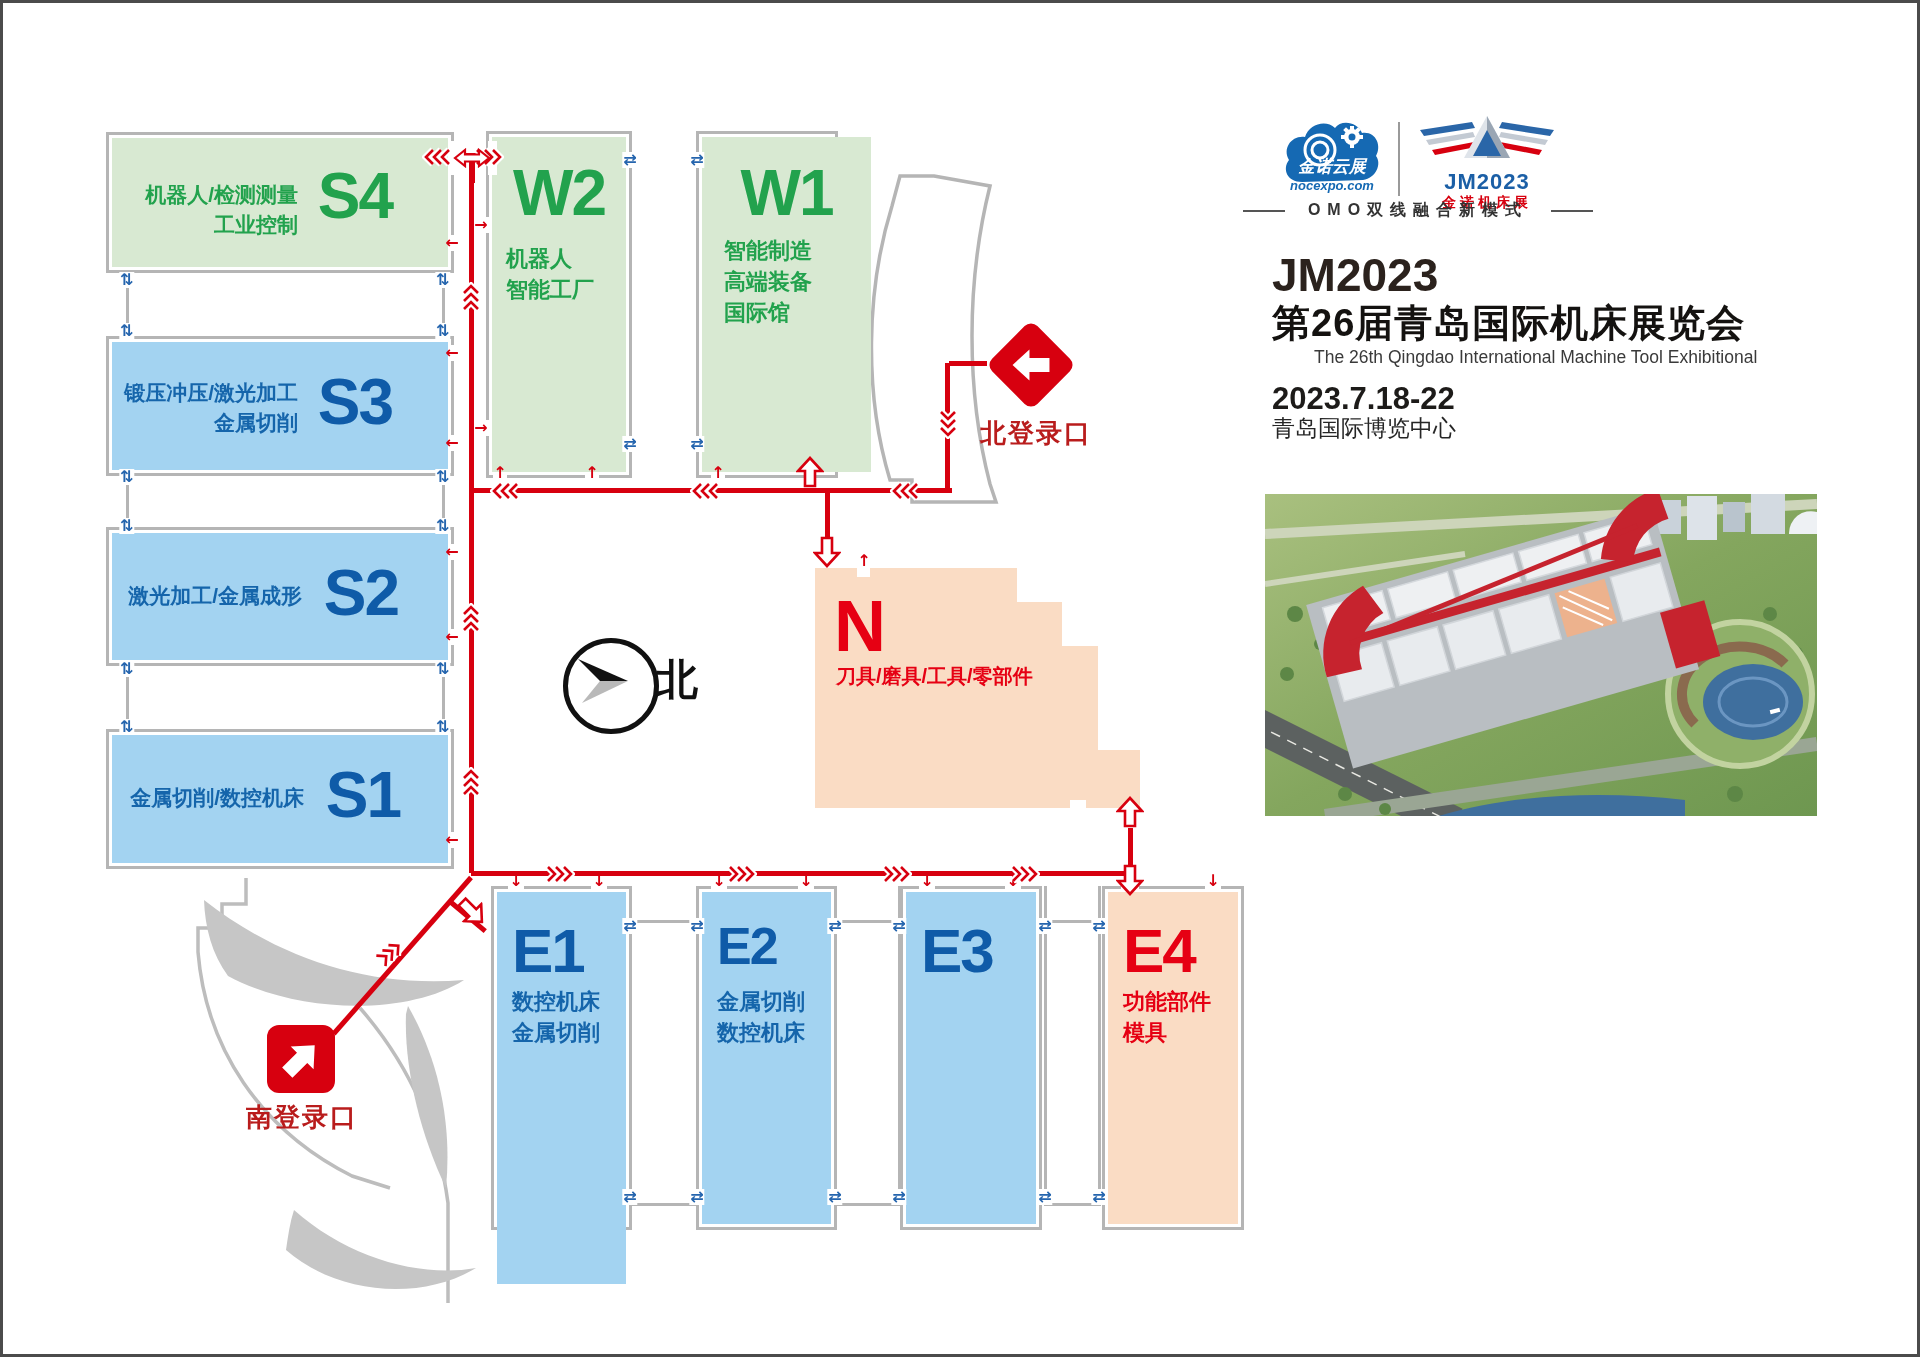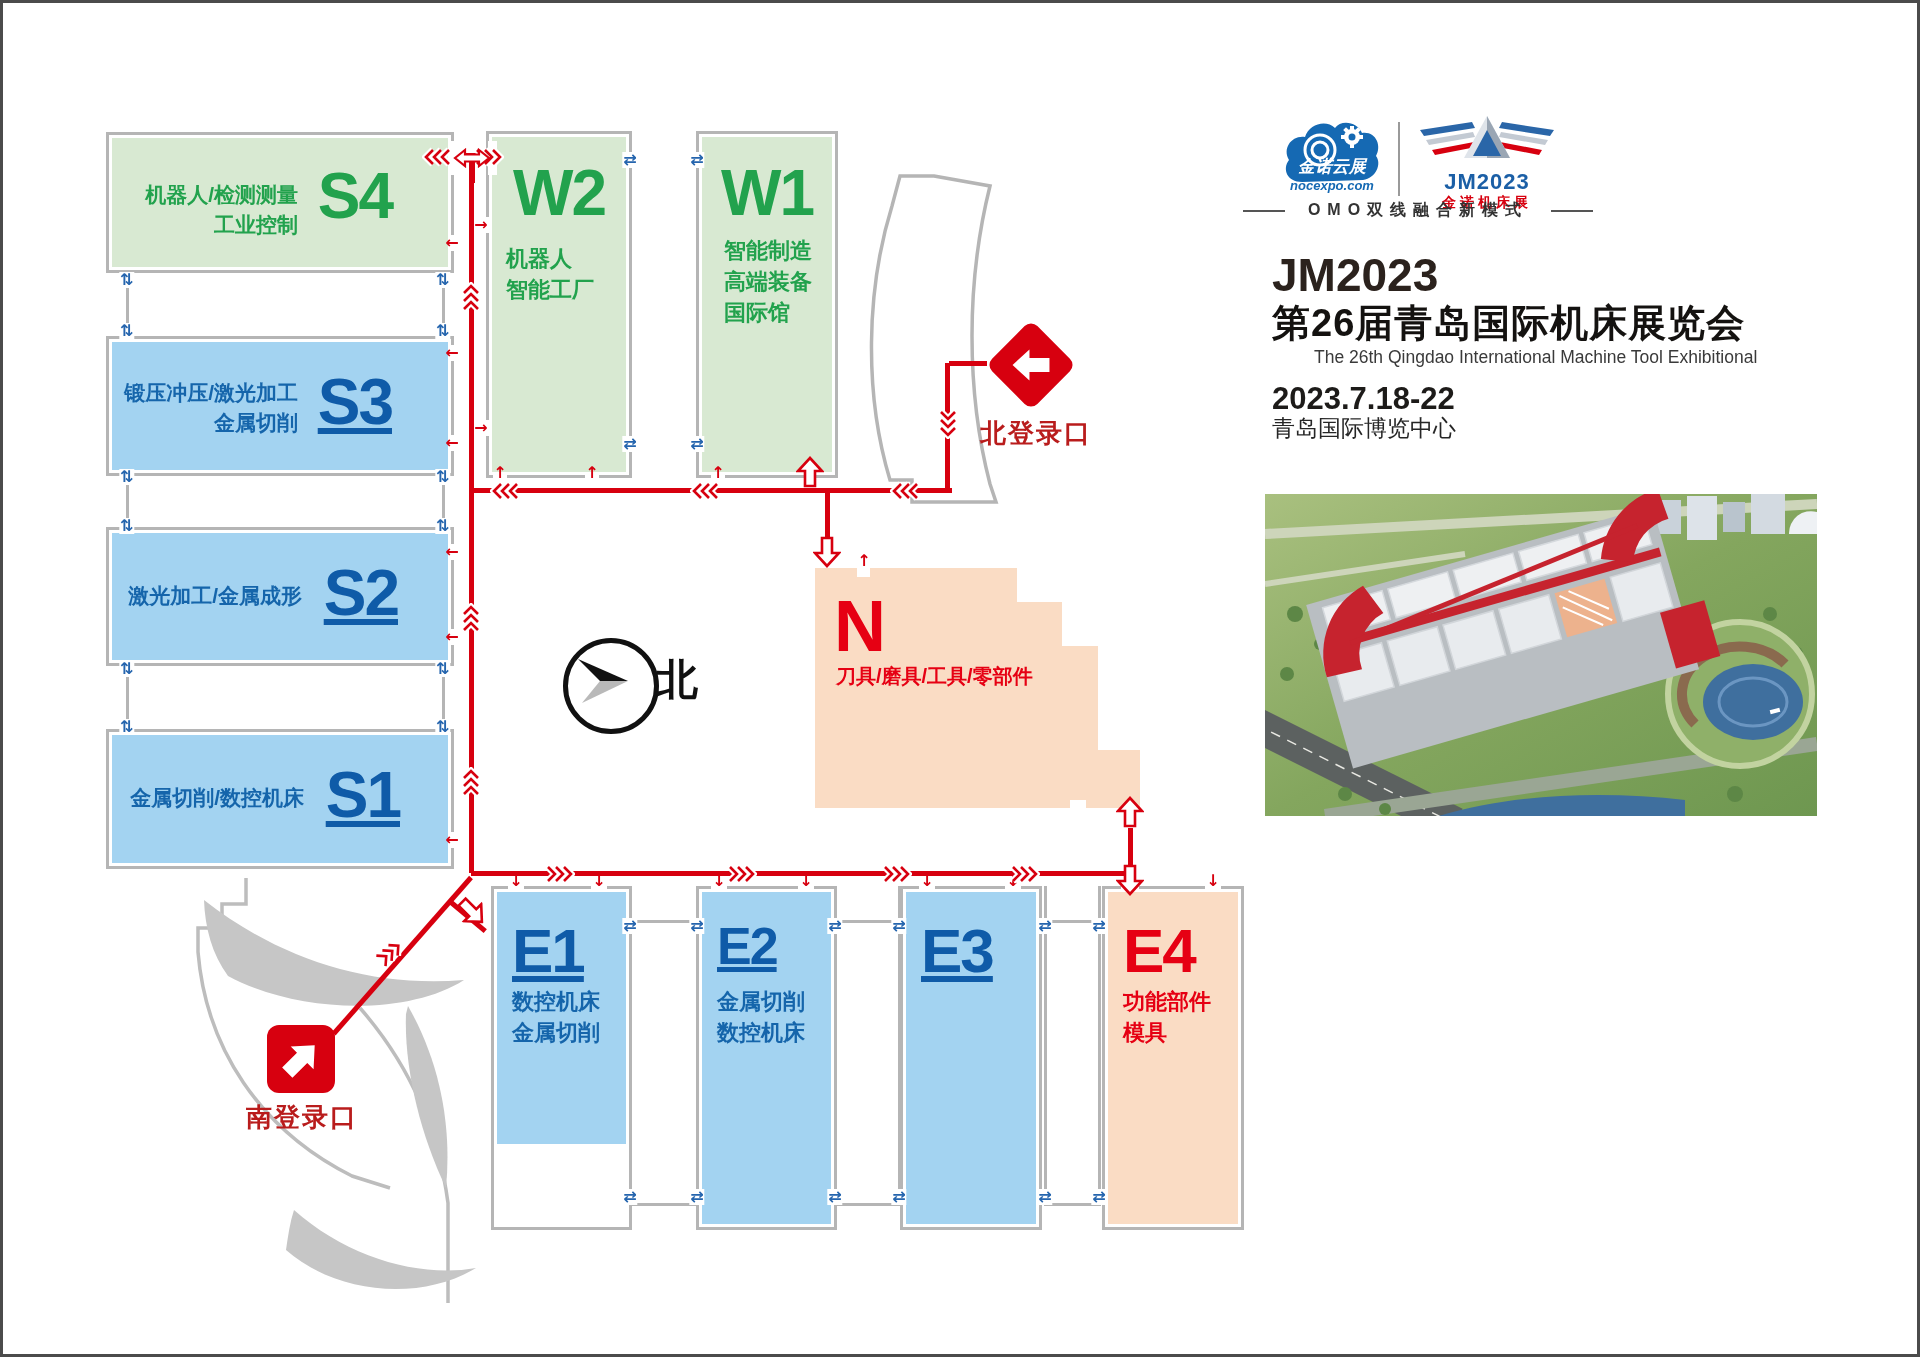--- a/index.html
+++ b/index.html
@@ -10,21 +10,21 @@
   .abs{position:absolute;}
   
   .wall{position:absolute;border:3px solid #b5b5b5;background:#fff;z-index:2;}
   .fill{position:absolute;z-index:3;}
   .fill-green{background:#d8e9d2;}
   .fill-blue{background:#a3d3f1;}
   .fill-peach{background:#fadcc4;}
   .hall-letter{position:absolute;font-weight:800;line-height:1;letter-spacing:-2px;z-index:4;}
   .hall-lines{position:absolute;font-weight:700;z-index:4;line-height:1.42;}
   .txt-green{color:#22a24d;}
-  .txt-blue-big{color:#0f5ba8;text-decoration:underline;}
+  .txt-blue-big{color:#0f5ba8;}
   .txt-blue{color:#1565ab;}
   .txt-red{color:#e60013;}
   
   .red{background:#d7000f;z-index:6;}
   .gap{position:absolute;background:#fff;z-index:5;}
   .cwall{position:absolute;background:#b5b5b5;z-index:2;}
   .door{position:absolute;color:#d7000f;font-family:"DejaVu Sans",sans-serif;font-weight:700;
         font-size:16px;line-height:1;transform:translate(-50%,-50%);z-index:7;}
   .blue-arr{position:absolute;color:#2565ae;font-family:"DejaVu Sans",sans-serif;font-weight:700;
         font-size:16px;line-height:1;transform:translate(-50%,-50%);z-index:7;background:#fff;padding:0 1px;}
@@ -93,36 +93,36 @@
       </div>
     </div>
 
     <div class="fill fill-green" style="left:492px;top:137px;width:134px;height:335px;">
       <div class="hall-letter txt-green" style="left:0;right:0;top:24px;font-size:64px;text-align:center;">W2</div>
       <div class="hall-lines txt-green" style="left:14px;top:106px;font-size:22px;">
         <div>机器人</div>
         <div>智能工厂</div>
       </div>
     </div>
-    <div class="fill fill-green" style="left:702px;top:137px;width:130px;height:335px;">
+    <div class="fill fill-green" style="left:702px;top:137px;width:130px;height:335px;padding-left:39px;">
       <div class="hall-letter txt-green" style="left:0;right:0;top:24px;font-size:64px;text-align:center;">W1</div>
       <div class="hall-lines txt-green" style="left:22px;top:98px;font-size:22px;">
         <div>智能制造</div>
         <div>高端装备</div>
         <div>国际馆</div>
       </div>
     </div>
 
     <div class="fill fill-peach" style="left:815px;top:568px;width:325px;height:240px;
                 clip-path:polygon(0px 0px,202px 0px,202px 34px,247px 34px,247px 78px,283px 78px,283px 182px,325px 182px,325px 240px,0px 240px);">
     </div>
     <div class="hall-letter txt-red" style="left:834px;top:590px;font-size:72px;z-index:4;">N</div>
     <div class="hall-lines txt-red" style="left:836px;top:662px;font-size:20px;z-index:4;font-weight:800;">刀具/磨具/工具/零部件</div>
 
-    <div class="fill fill-blue" style="left:497px;top:892px;width:129px;height:252px;">
+    <div class="fill fill-blue" style="left:497px;top:892px;width:129px;height:392px;">
       <div class="hall-letter txt-blue-big" style="left:15px;top:28px;font-size:62px;">E1</div>
       <div class="hall-lines txt-blue" style="left:15px;top:94px;font-size:22px;">
         <div>数控机床</div>
         <div>金属切削</div>
       </div>
     </div>
     <div class="fill fill-blue" style="left:702px;top:892px;width:129px;height:332px;">
       <div class="hall-letter txt-blue-big" style="left:15px;top:28px;font-size:52px;">E2</div>
       <div class="hall-lines txt-blue" style="left:15px;top:94px;font-size:22px;">
         <div>金属切削</div>

